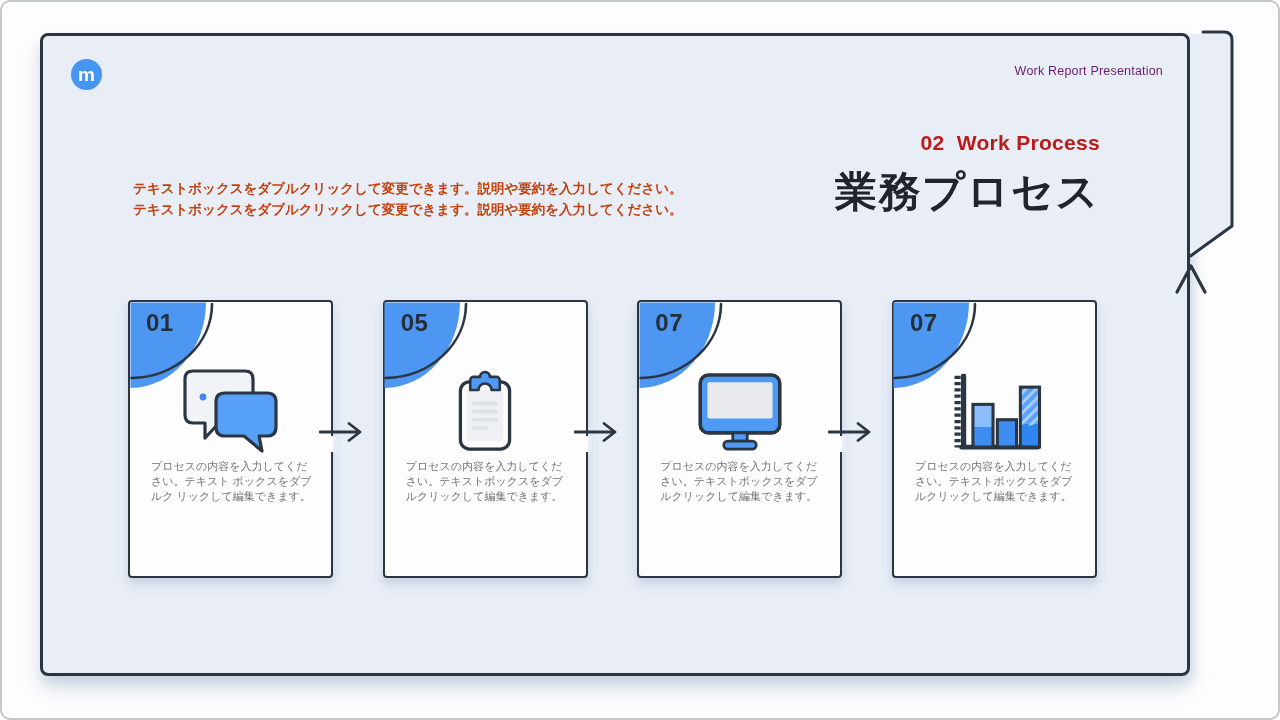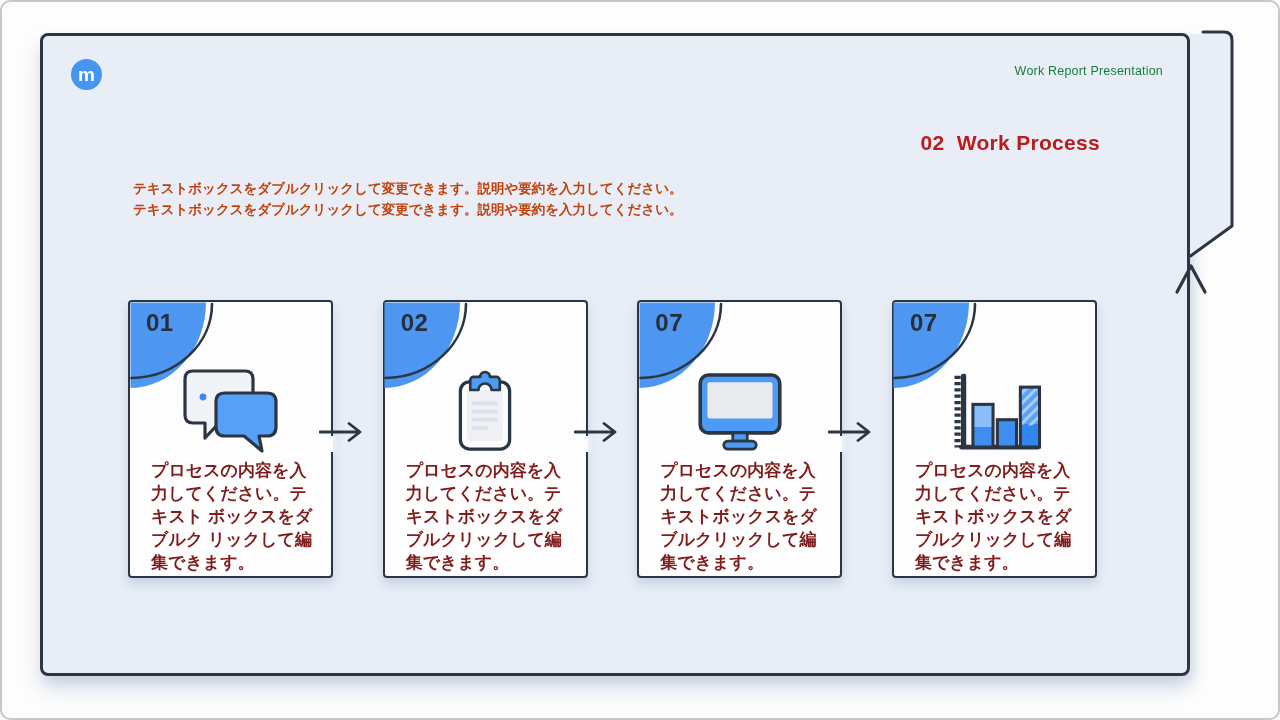--- a/index.html
+++ b/index.html
@@ -12,21 +12,21 @@
   
   .slide { position:absolute; left:40px; top:33px; width:1150px; height:643px;
            background:#e8edf6; border:3px solid #2b3642; border-radius:8px;
            box-shadow: 0 12px 20px rgba(150,170,200,.40), 4px 6px 10px rgba(150,170,200,.22); }
 
   .logo { position:absolute; left:28px; top:23px; width:31px; height:31px; border-radius:50%;
           background:#4695f0; color:#fff; font-weight:800; font-size:19px;
           display:flex; align-items:center; justify-content:center; }
 
   .header-right { position:absolute; right:24px; top:28px; font-size:12.5px;
-                  color:#15803d; font-weight:500; letter-spacing:.2px; }
+                  color:#701a75; font-weight:500; letter-spacing:.2px; }
 
   .section-label { position:absolute; right:87px; top:95px; font-size:21px; font-weight:700;
                    color:#b91c1c; white-space:pre; letter-spacing:.3px; }
 
   .slide-title { position:absolute; right:87px; top:128px; font-size:42px; font-weight:900;
                  color:#20252d; letter-spacing:1.5px; }
 
   .desc { position:absolute; left:90px; top:142px; font-size:13.5px; font-weight:700;
           color:#c2410c; line-height:1.56; white-space:nowrap; }
 
@@ -42,21 +42,21 @@
   .fan .fan-fill { fill:#4d97f2; }
   .fan .fan-arc  { fill:none; stroke:#2b3642; stroke-width:2.6; stroke-linecap:round; }
 
   .card-number { position:absolute; left:16px; top:7px; font-size:24px; font-weight:800;
                  color:#272f3a; letter-spacing:.5px; }
 
   .icon-slot { position:absolute; left:0; right:0; top:56px; height:110px;
                display:flex; align-items:center; justify-content:center; }
 
   .card-text { position:absolute; left:21px; top:157px; width:162px;
-               font-size:17px; line-height:1.36; font-weight:700; color:#7f1d1d; }
+               font-size:11px; line-height:1.36; font-weight:400; color:#737373; }
 
   .card-arrow { position:absolute; left:189px; top:118px; width:50px; height:24px; z-index:3; }
   .card-arrow path { fill:none; stroke:#2b3642; stroke-width:2.8; stroke-linecap:round; stroke-linejoin:round; }
   .border-patch { position:absolute; left:199px; top:134px; width:8px; height:16px; z-index:2;
                   background:linear-gradient(to right, #fdfdfe 0 45%, #e8edf6 45% 100%); }
   .card:last-child .card-arrow, .card:last-child .border-patch { display:none; }
 
   
   .flap { position:absolute; left:1186px; top:22px; width:62px; height:246px; z-index:4; }
   .flap .flap-fill { fill:#e8edf6; }
@@ -70,20 +70,21 @@
 <div class="frame"></div>
 
 <div class="slide">
 
   <div class="logo">m</div>
 
   <div class="header-right">Work Report Presentation</div>
 
   <div class="section-label">02  Work Process</div>
 
+  <div class="slide-title">業務プロセス</div>
 
   <div class="desc">
     <div>テキストボックスをダブルクリックして変更できます。説明や要約を入力してください。</div>
     <div>テキストボックスをダブルクリックして変更できます。説明や要約を入力してください。</div>
   </div>
 
   <div class="cards-row">
       <div class="card">
     <svg class="fan" viewBox="0 0 95 95">
       <path class="fan-fill" d="M2.5,2.5 L78,2.5 A76,86 0 0 1 2.5,88 Z"></path>
@@ -107,21 +108,21 @@
     <div class="border-patch"></div>
     <svg class="card-arrow" viewBox="0 0 50 24">
       <path d="M1,12 H40 M30,3.5 L41,12 L30,20.5"></path>
     </svg>
   </div>
       <div class="card">
     <svg class="fan" viewBox="0 0 95 95">
       <path class="fan-fill" d="M2.5,2.5 L78,2.5 A76,86 0 0 1 2.5,88 Z"></path>
       <path class="fan-arc" d="M84,4 A82,74 0 0 1 3.5,78"></path>
     </svg>
-    <span class="card-number">02</span>
+    <span class="card-number">05</span>
     <div class="icon-slot">
           <svg width="82" height="98" viewBox="0 0 100 100">
     <rect x="20" y="12" width="60" height="82" rx="11" fill="#fcfcfd" stroke="#2b3642" stroke-width="4"></rect>
     <rect x="28" y="22" width="44" height="62" rx="4" fill="#eef0f4"></rect>
     <g fill="#dce0e7">
       <rect x="34" y="36" width="32" height="4.5" rx="2.2"></rect>
       <rect x="34" y="46" width="32" height="4.5" rx="2.2"></rect>
       <rect x="34" y="56" width="32" height="4.5" rx="2.2"></rect>
       <rect x="34" y="66" width="20" height="4.5" rx="2.2"></rect>
     </g>

